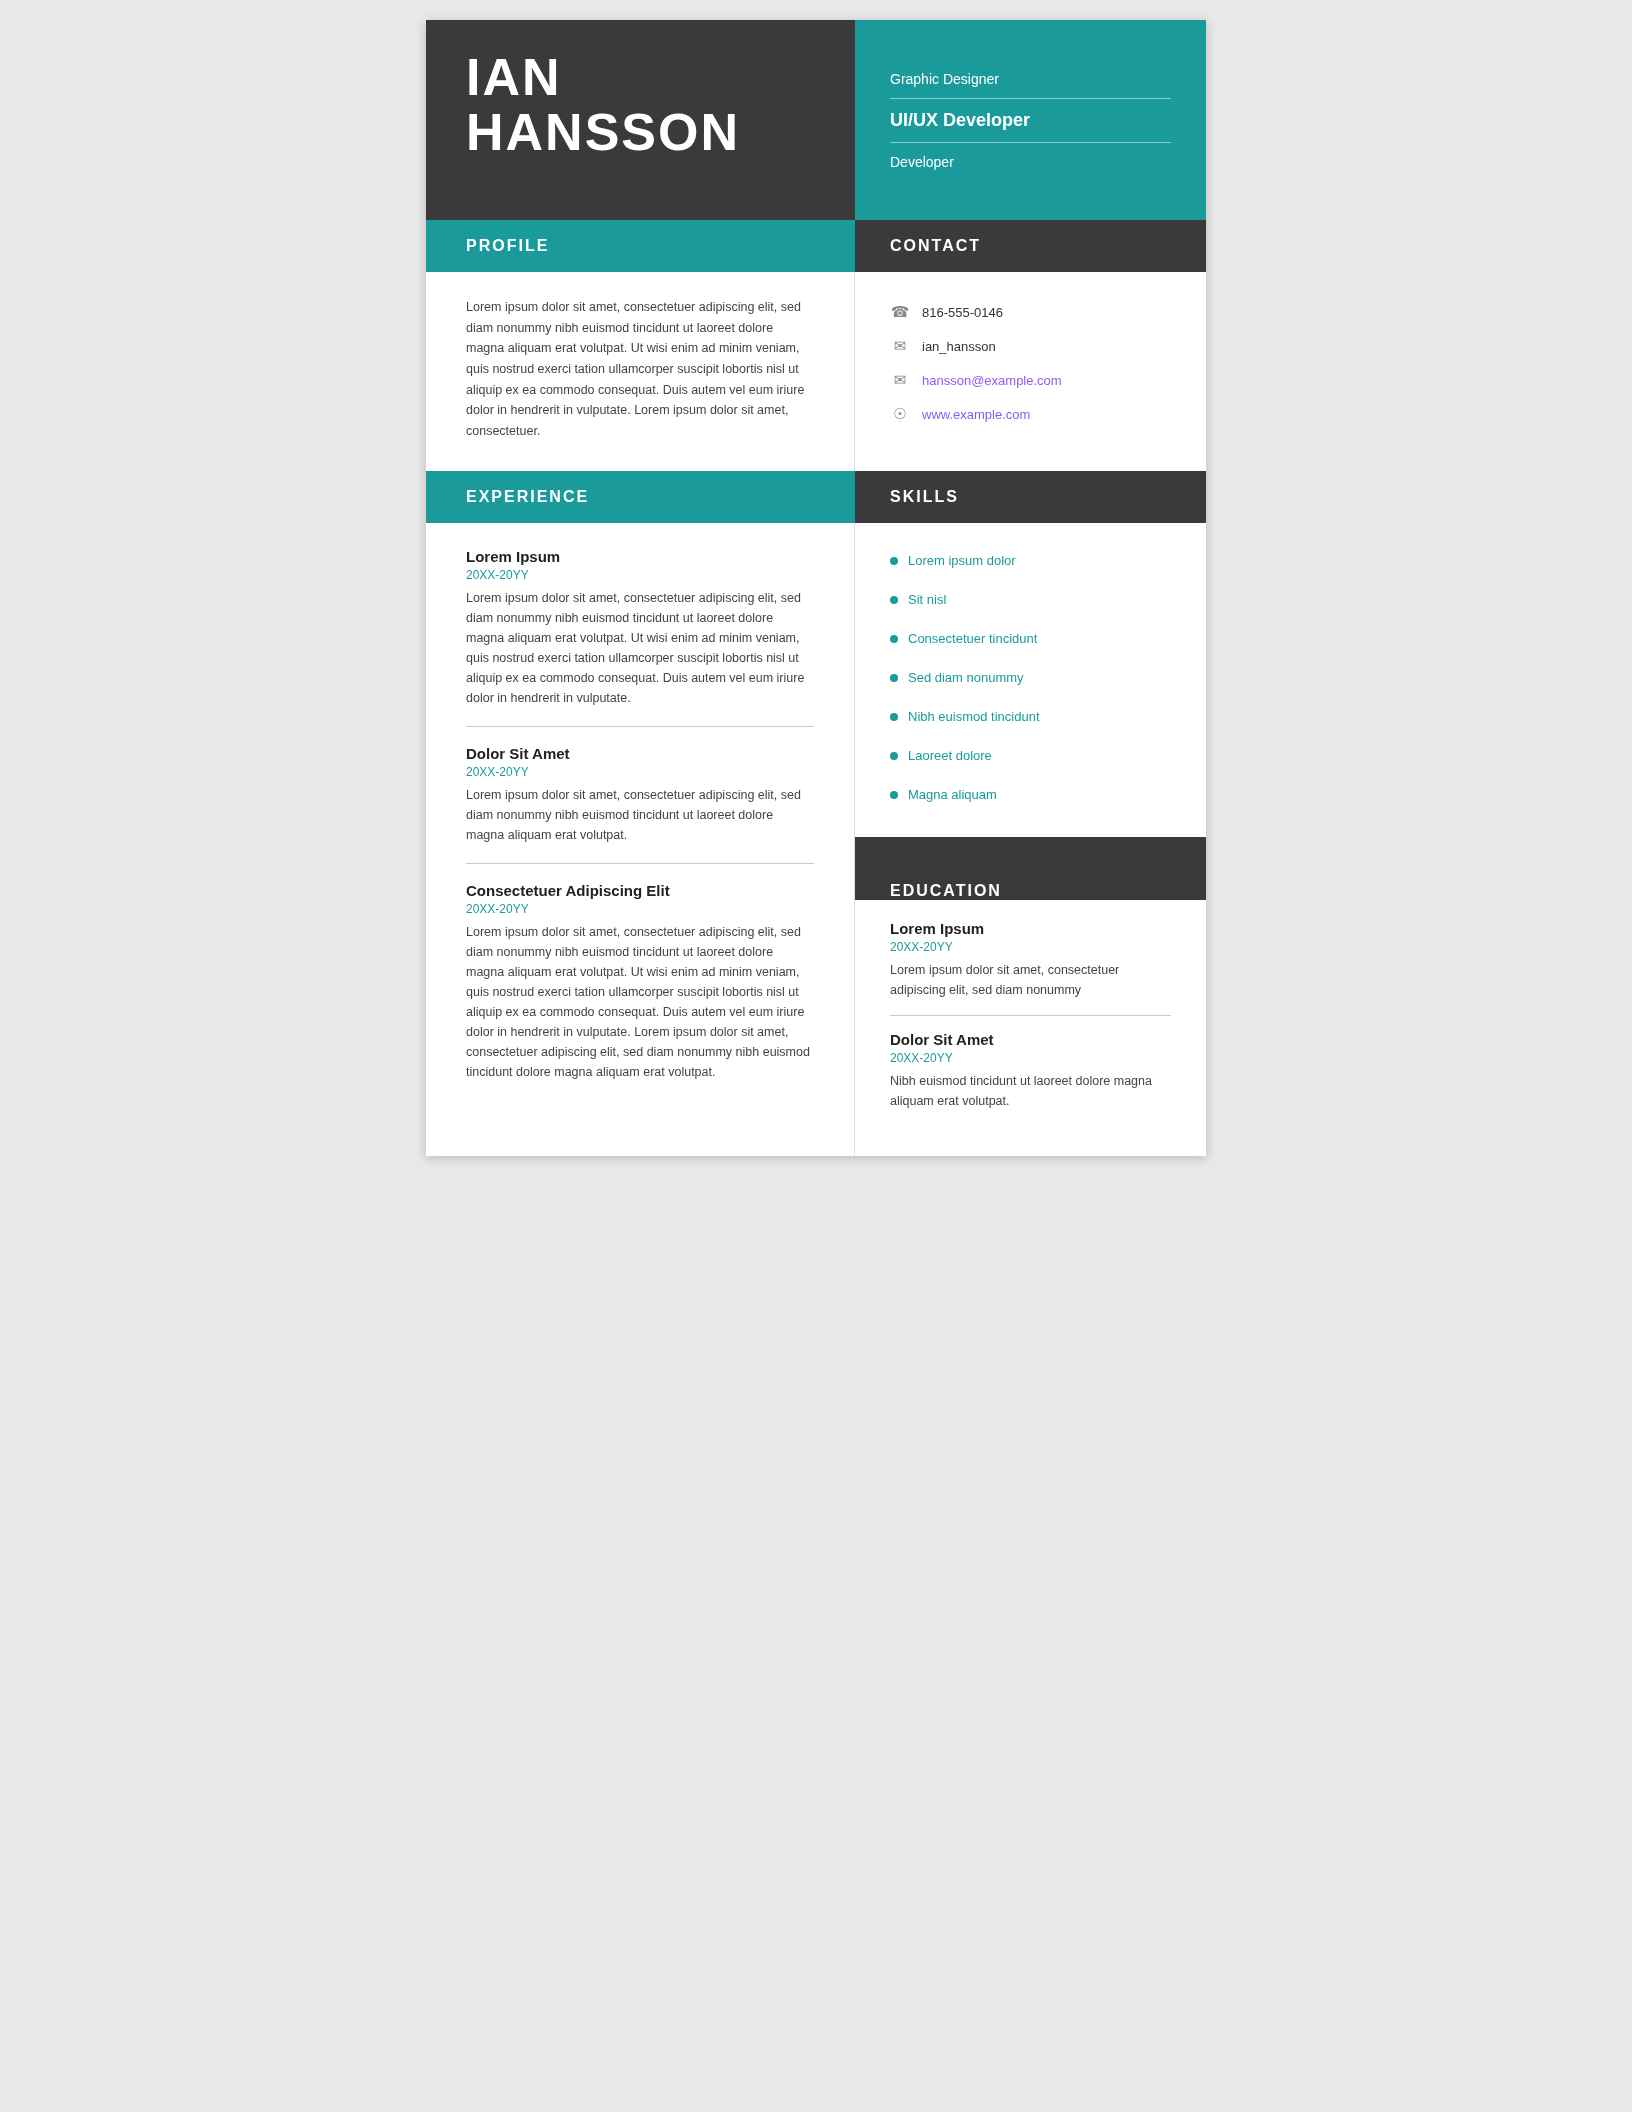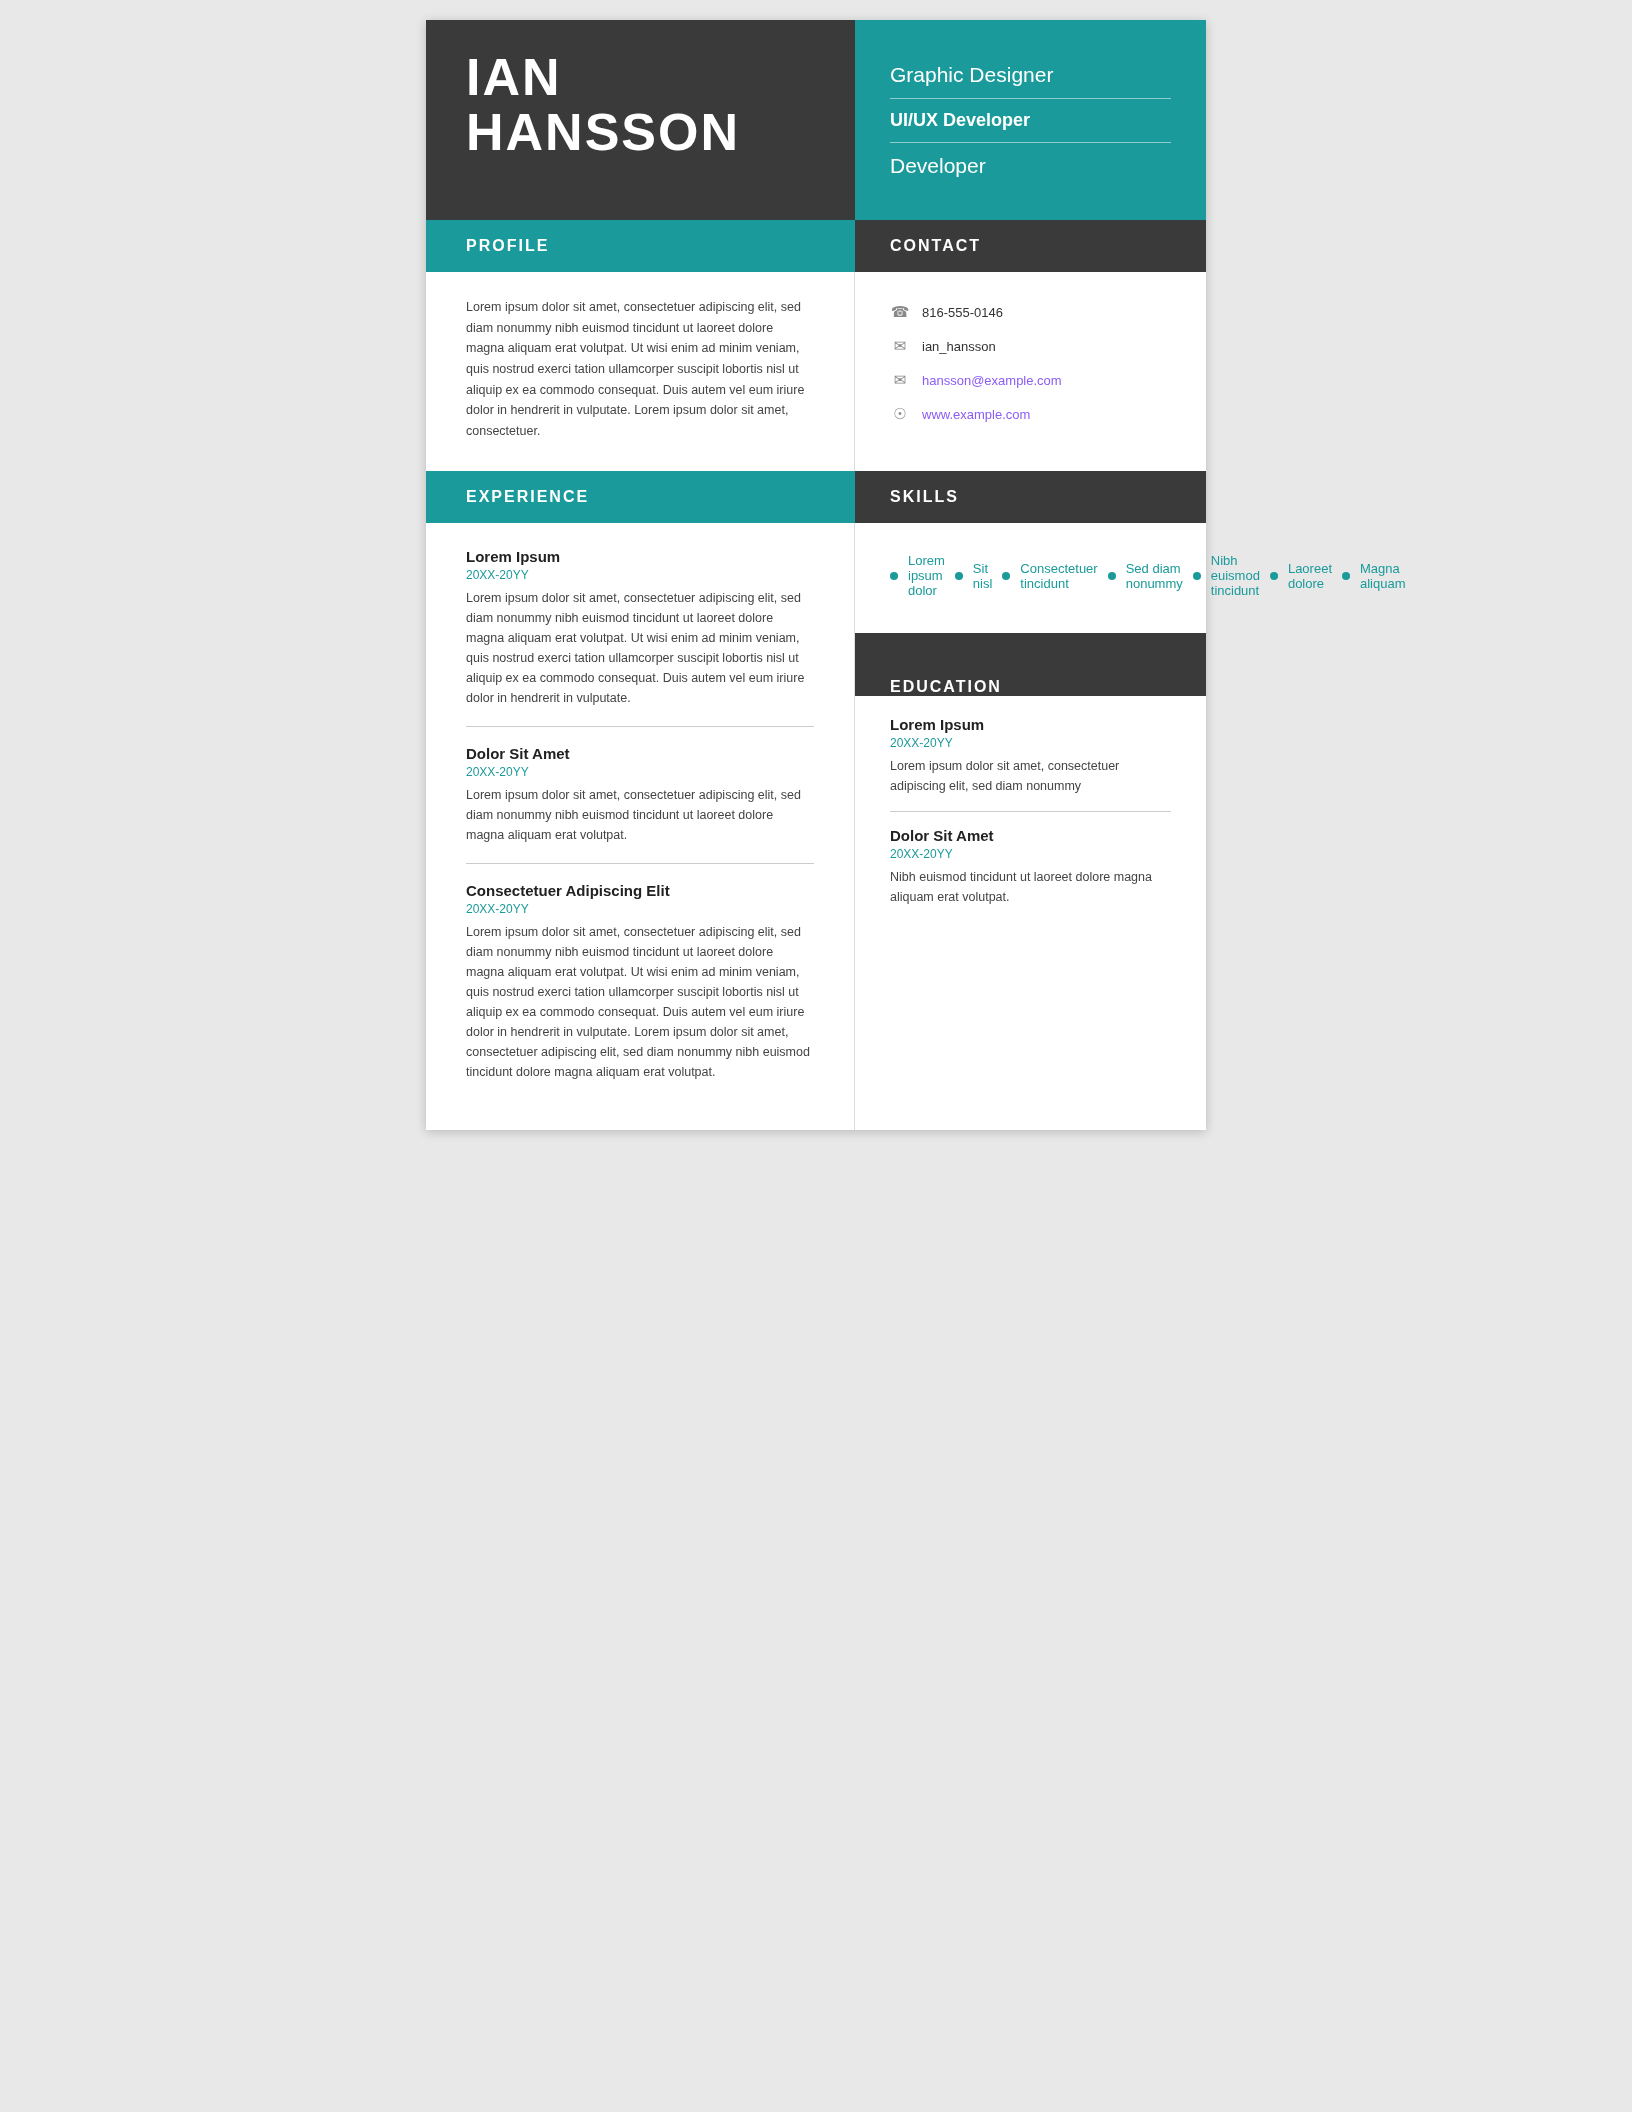--- a/index.html
+++ b/index.html
@@ -42,21 +42,21 @@
       background: #1a9a9a;
       width: 45%;
       display: flex;
       flex-direction: column;
       justify-content: center;
       padding: 25px 35px;
       gap: 8px;
     }
     .header-role {
       color: #fff;
-      font-size: 21px;
+      font-size: 14px;
       font-weight: 400;
     }
     .header-role.active {
       font-weight: 700;
       font-size: 18px;
     }
     .header-divider {
       width: 100%;
       height: 1px;
       background: rgba(255,255,255,0.5);
@@ -161,21 +161,22 @@
     .exp-text {
       font-size: 12.5px;
       color: #444;
       line-height: 1.6;
     }
     
     .skills-list {
       list-style: none;
       padding: 5px 0;
       display: flex;
-      gap: 10px;
+      flex-direction: column;
+      gap: 24px;
     }
     .skill-item {
       display: flex;
       align-items: center;
       gap: 10px;
       font-size: 13px;
       color: #1a9a9a;
     }
     .skill-bullet {
       width: 8px;

